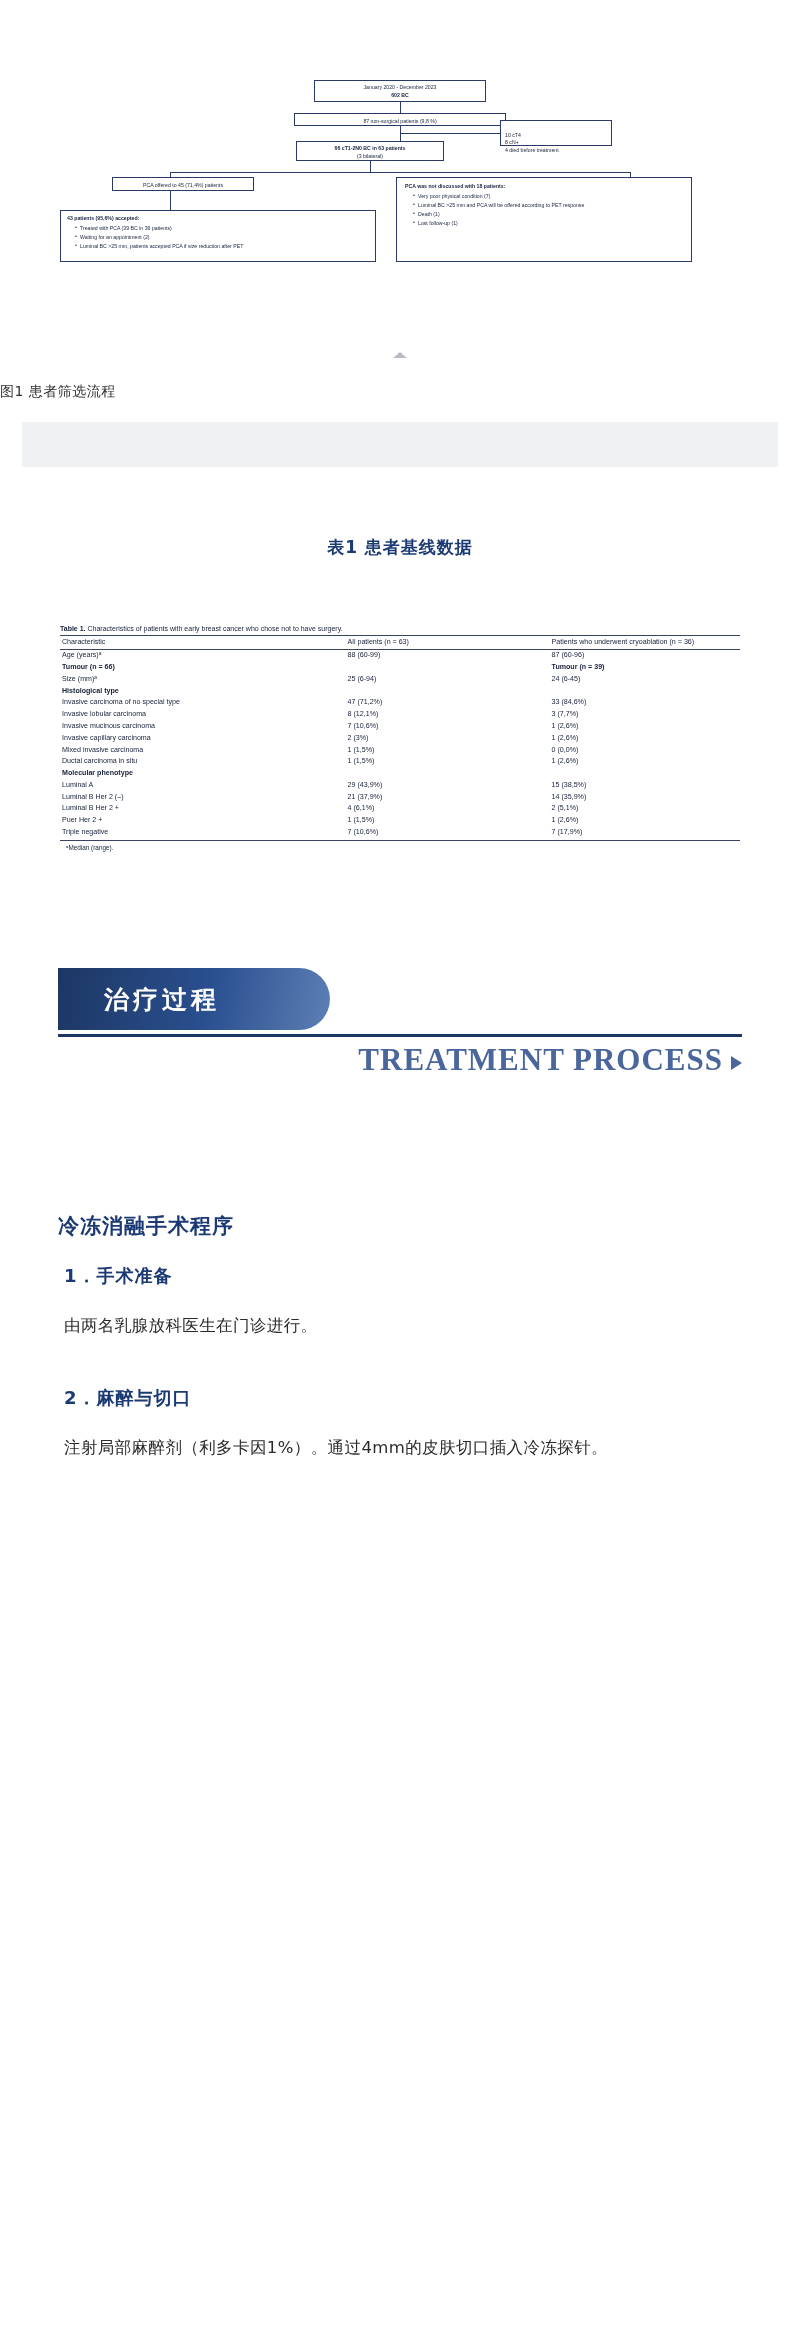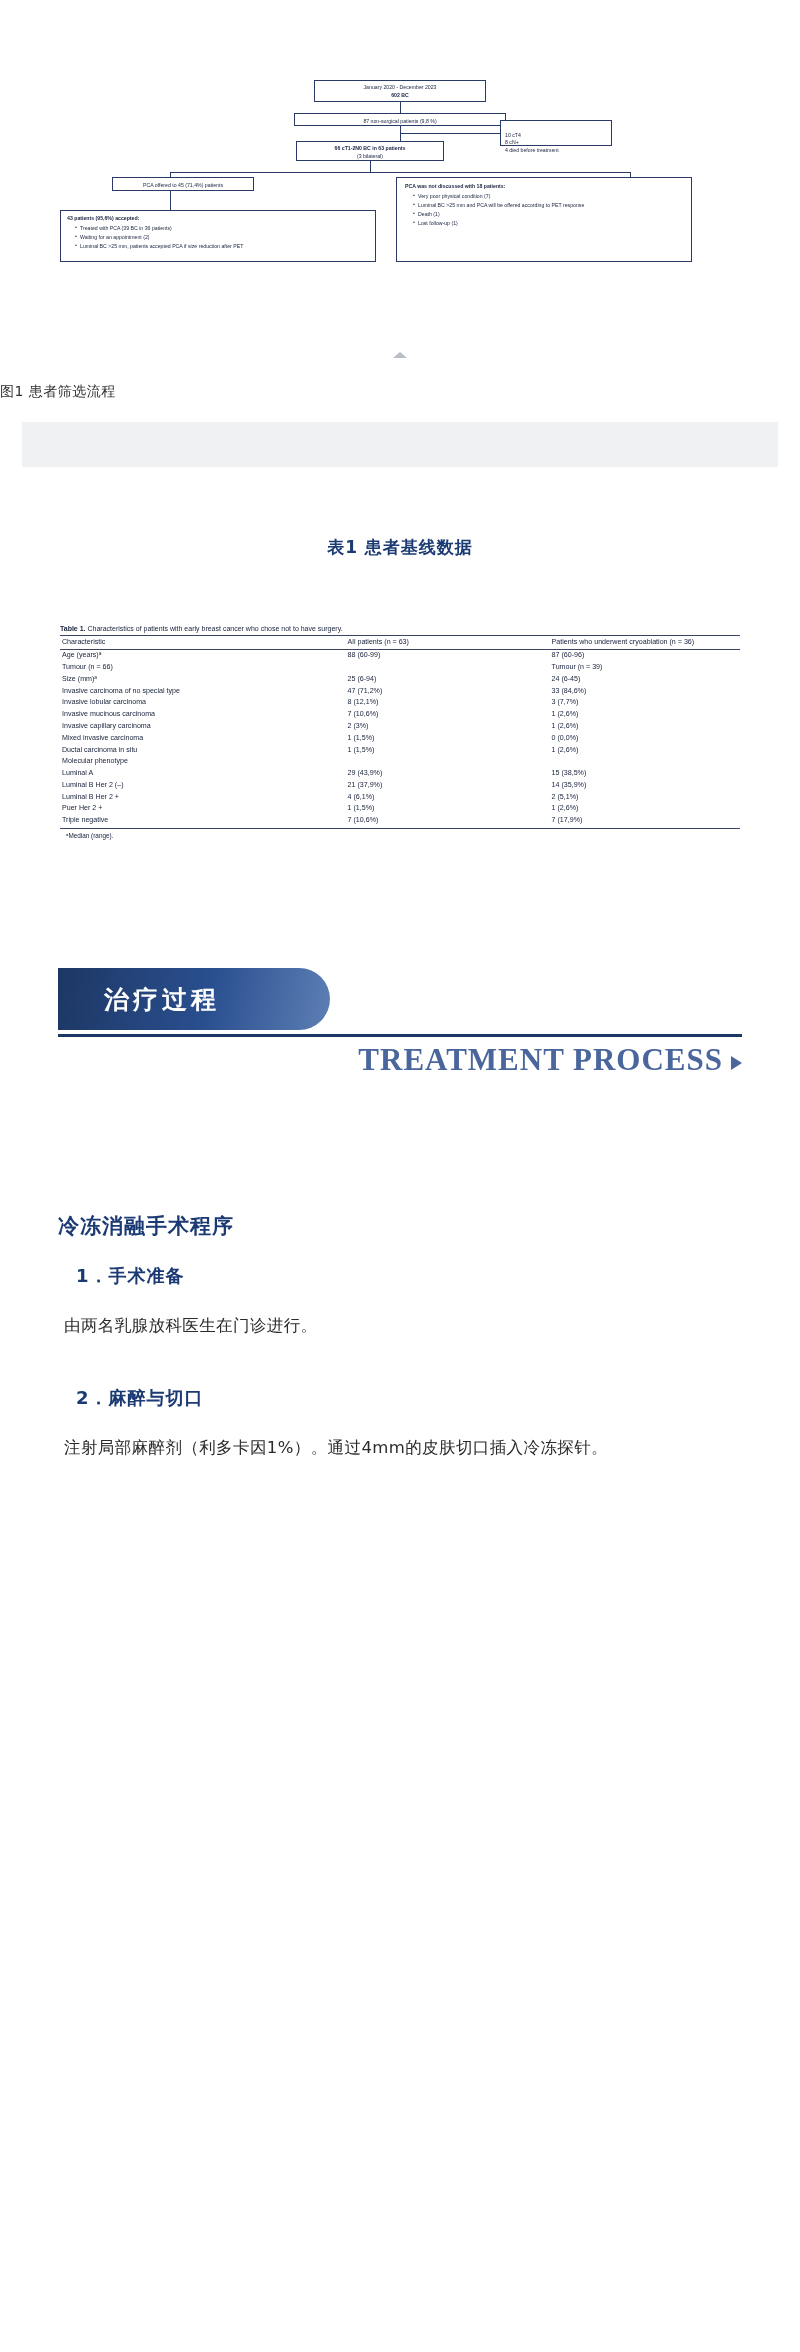--- a/index.html
+++ b/index.html
@@ -145,21 +145,21 @@
     padding: 0.4px 2px;
     vertical-align: top;
   }
   table.ctab tr.last td {
     border-bottom: 0.8px solid #3a4361;
     padding-bottom: 2px;
   }
   td.c1 { width: 42%; }
   td.c2 { width: 30%; }
   td.c3 { width: 28%; }
-  .sect { font-weight: normal; }
+  .sect { font-weight: bold; }
   .tbl-note {
     font-size: 6.4px;
     margin-top: 3px;
     padding-left: 6px;
   }
 
   
   .banner {
     position: absolute;
     left: 0;
@@ -234,21 +234,20 @@
     position: absolute;
     left: 64px;
     width: 690px;
   }
   .step-title {
     font-family: "DejaVu Sans", sans-serif;
     font-weight: bold;
     font-size: 18px;
     color: #1b3a73;
     letter-spacing: 1px;
-    margin-left: 12px;
   }
   .step-body {
     margin-top: 22px;
     font-family: "DejaVu Sans", sans-serif;
     font-size: 16.5px;
     line-height: 1.95;
     color: #2b2b2b;
     letter-spacing: 0.4px;
   }
   .step1 { top: 1264px; }
@@ -346,20 +345,25 @@
         </tr>
         <tr>
           <td class="c1 sect">Tumour (n = 66)</td>
           <td class="c2"></td>
           <td class="c3 sect">Tumour (n = 39)</td>
         </tr>
         <tr>
           <td class="c1">Size (mm)ᵃ</td>
           <td class="c2">25 (6-94)</td>
           <td class="c3">24 (6-45)</td>
+        </tr>
+        <tr>
+          <td class="c1 sect">Histological type</td>
+          <td class="c2"></td>
+          <td class="c3"></td>
         </tr>
         <tr>
           <td class="c1">Invasive carcinoma of no special type</td>
           <td class="c2">47 (71,2%)</td>
           <td class="c3">33 (84,6%)</td>
         </tr>
         <tr>
           <td class="c1">Invasive lobular carcinoma</td>
           <td class="c2">8 (12,1%)</td>
           <td class="c3">3 (7,7%)</td>

